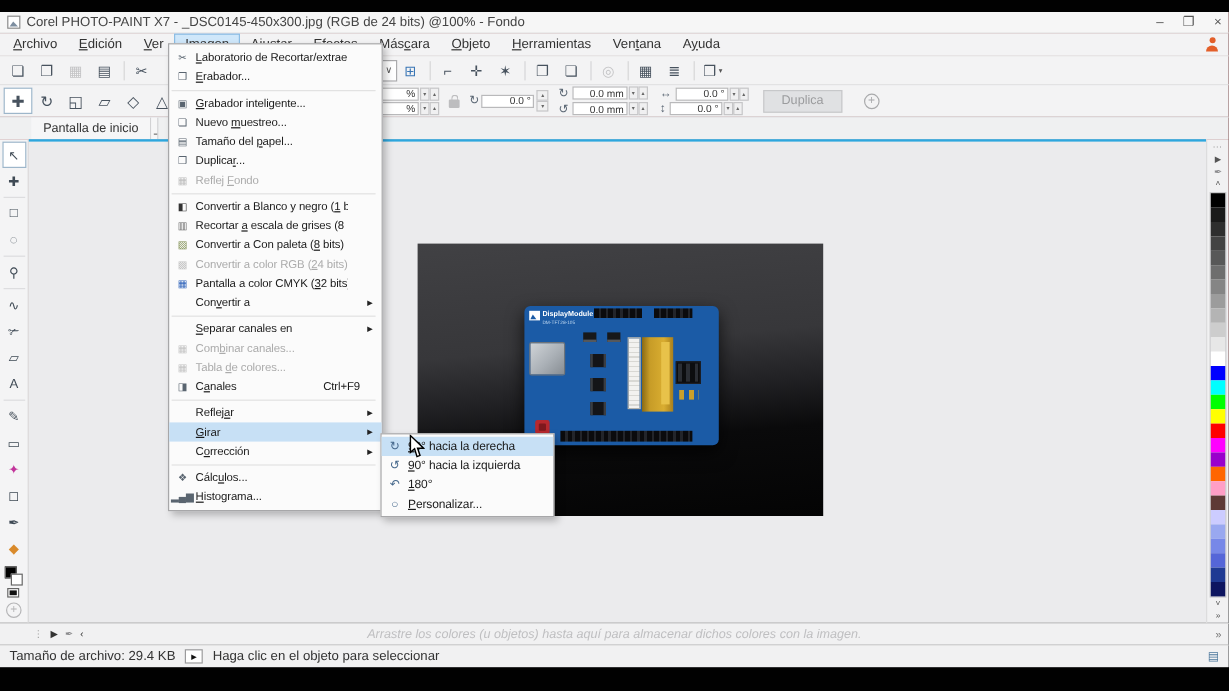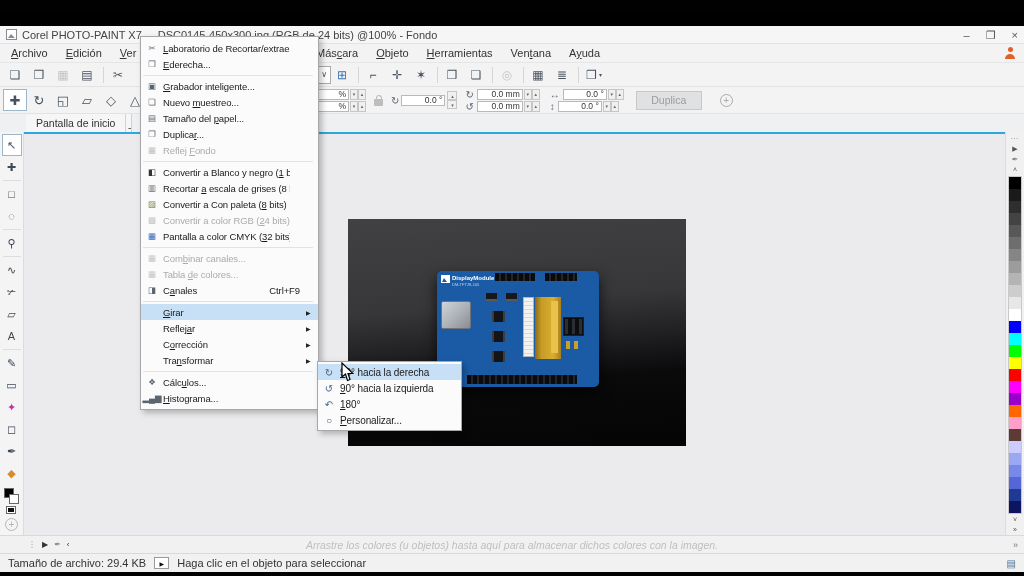--- a/index.html
+++ b/index.html
@@ -1,19 +1,19 @@
 <!DOCTYPE html>
 <html><head>
 <meta charset="utf-8">
 <style>
   * { margin:0; padding:0; box-sizing:border-box; }
   html,body { width:1024px; height:576px; background:#000; overflow:hidden;
               font-family:"Liberation Sans", sans-serif; font-size:11px; color:#333; }
   .stage { position:relative; width:1024px; height:576px; background:#000; }
-  .app { position:absolute; left:0; top:10px; width:1024px; height:402px; background:#7f1d1d;margin-top:16px; }
+  .app { position:absolute; left:0; top:10px; width:1024px; height:402px; background:#7f1d1d; }
 
   
   .titlebar { height:18px; background:#f6f6f6; border-bottom:1px solid #e3e3e3; display:flex; align-items:center; padding:0 6px; }
   .app-icon { width:11px; height:11px; border:1px solid #8b8b8b; background:#fff; margin-right:5px; position:relative; }
   .app-icon::after { content:""; position:absolute; left:1px; bottom:1px; border-left:3px solid transparent; border-right:4px solid transparent; border-bottom:4px solid #7d8ea0; }
   .title { color:#444; font-size:11px; white-space:nowrap; }
   .win-controls { margin-left:auto; display:flex; gap:16px; color:#555; font-size:11px; }
   .win-controls span { cursor:default; line-height:16px; }
 
   
@@ -647,21 +647,21 @@
 
       <div class="mi">
         <span class="mi-icon">✂</span>
         <span class="mi-label"><span></span><span class="key">L</span><span>aboratorio de Recortar/extraer...</span></span>
         <span class="mi-short"></span>
         <span class="mi-arrow"></span>
       </div>
 
       <div class="mi">
         <span class="mi-icon">❒</span>
-        <span class="mi-label"><span></span><span class="key">E</span><span>derecha...</span></span>
+        <span class="mi-label"><span></span><span class="key">E</span><span>rabador...</span></span>
         <span class="mi-short"></span>
         <span class="mi-arrow"></span>
       </div>
 
       <div class="mi sep">
         
         
         
         
       </div>
@@ -736,28 +736,40 @@
         <span class="mi-arrow"></span>
       </div>
 
       <div class="mi">
         <span class="mi-icon" style="color: rgb(51, 102, 187);">▦</span>
         <span class="mi-label"><span>Pantalla a color CMYK (</span><span class="key">3</span><span>2 bits)</span></span>
         <span class="mi-short"></span>
         <span class="mi-arrow"></span>
       </div>
 
+      <div class="mi">
+        <span class="mi-icon"></span>
+        <span class="mi-label"><span>Con</span><span class="key">v</span><span>ertir a</span></span>
+        <span class="mi-short"></span>
+        <span class="mi-arrow">▶</span>
+      </div>
 
       <div class="mi sep">
         
         
         
         
       </div>
 
+      <div class="mi">
+        <span class="mi-icon"></span>
+        <span class="mi-label"><span></span><span class="key">S</span><span>eparar canales en</span></span>
+        <span class="mi-short"></span>
+        <span class="mi-arrow">▶</span>
+      </div>
 
       <div class="mi disabled">
         <span class="mi-icon" style="color: rgb(196, 196, 196);">▦</span>
         <span class="mi-label"><span>Com</span><span class="key">b</span><span>inar canales...</span></span>
         <span class="mi-short"></span>
         <span class="mi-arrow"></span>
       </div>
 
       <div class="mi disabled">
         <span class="mi-icon" style="color: rgb(196, 196, 196);">▦</span>
@@ -773,47 +785,41 @@
         <span class="mi-arrow"></span>
       </div>
 
       <div class="mi sep">
         
         
         
         
       </div>
 
+      <div class="mi">
+        <span class="mi-icon"></span>
+        <span class="mi-label"><span>Reflej</span><span class="key">a</span><span>r</span></span>
+        <span class="mi-short"></span>
+        <span class="mi-arrow">▶</span>
+      </div>
+
       <div class="mi highlighted">
         <span class="mi-icon"></span>
         <span class="mi-label"><span></span><span class="key">G</span><span>irar</span></span>
         <span class="mi-short"></span>
         <span class="mi-arrow">▶</span>
       </div>
 
       <div class="mi">
         <span class="mi-icon"></span>
-        <span class="mi-label"><span>Reflej</span><span class="key">a</span><span>r</span></span>
+        <span class="mi-label"><span>C</span><span class="key">o</span><span>rrección</span></span>
         <span class="mi-short"></span>
         <span class="mi-arrow">▶</span>
       </div>
 
-      <div class="mi">
-        <span class="mi-icon"></span>
-        <span class="mi-label"><span>C</span><span class="key">o</span><span>rrección</span></span>
-        <span class="mi-short"></span>
-        <span class="mi-arrow">▶</span>
-      </div>
-
-      <div class="mi">
-        <span class="mi-icon"></span>
-        <span class="mi-label"><span>Tra</span><span class="key">n</span><span>sformar</span></span>
-        <span class="mi-short"></span>
-        <span class="mi-arrow">▶</span>
-      </div>
 
 
       <div class="mi sep">
         
         
         
         
       </div>
 
       <div class="mi">

